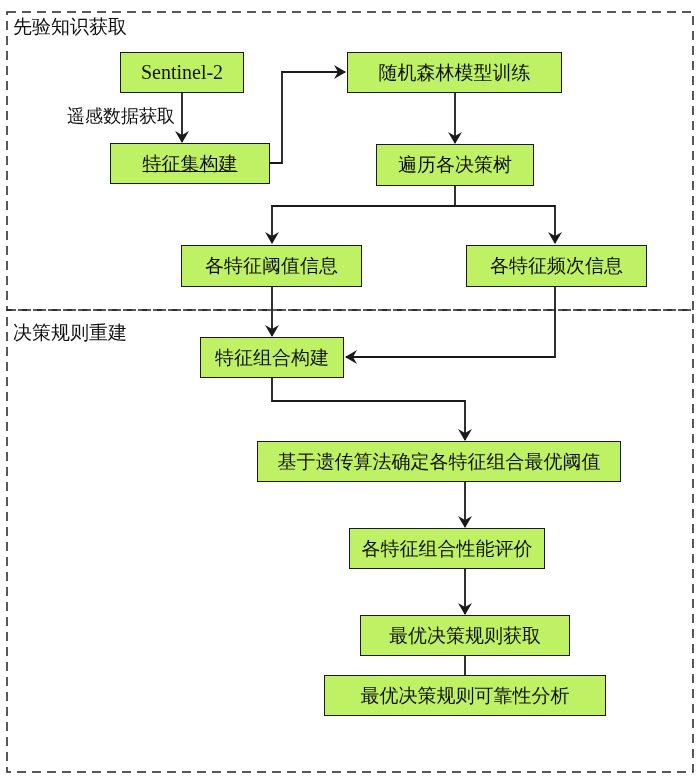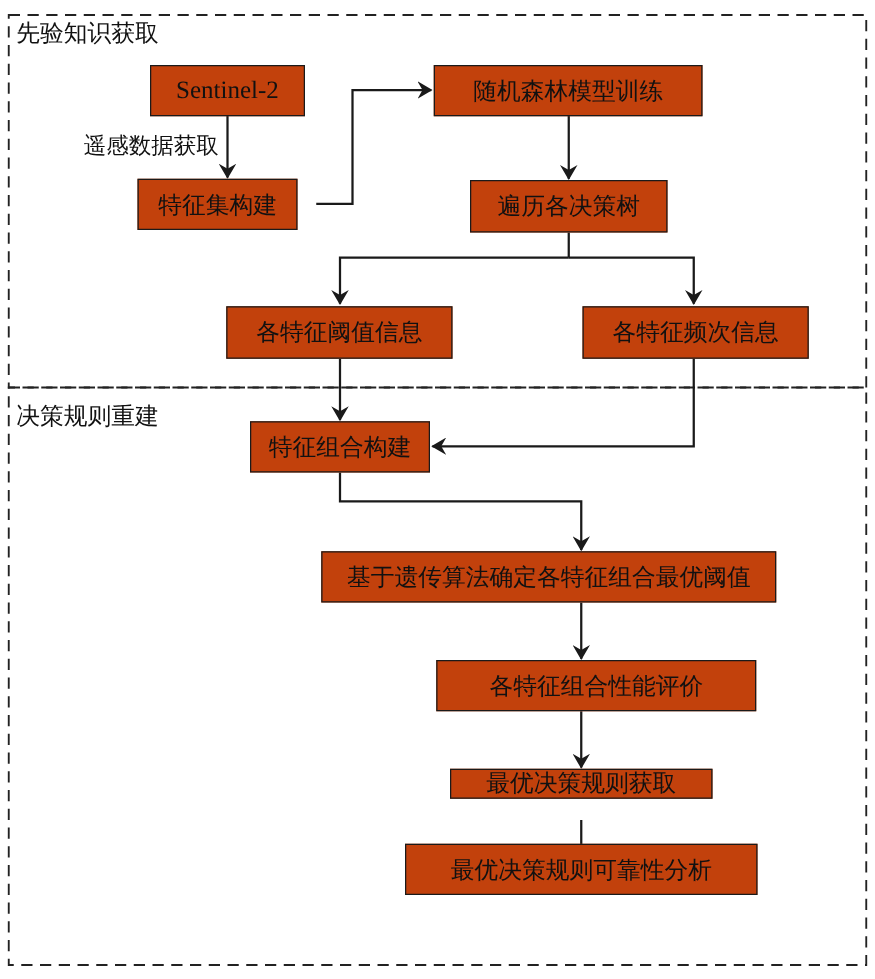--- a/index.html
+++ b/index.html
@@ -1,20 +1,20 @@
 <!DOCTYPE html>
 <html><head>
 <meta charset="utf-8">
 <style>
   html, body { margin: 0; padding: 0; background: #ffffff; }
   body { width: 700px; height: 783px; position: relative; overflow: hidden;
          font-family: "DejaVu Serif", "Liberation Serif", serif; color: #111; }
   svg { position: absolute; left: 0; top: 0; }
   .box { position: absolute; box-sizing: border-box; border: 1.5px solid #1a1a1a;
-         background: #c2410c; display: flex; align-items: center; justify-content: center;
+         background: #bef264; display: flex; align-items: center; justify-content: center;
          font-size: 19px; white-space: nowrap; text-align: center; }
   .box.latin { font-family: "Liberation Serif", serif; font-size: 20px; }
   .section-label { position: absolute; font-size: 19px; white-space: nowrap; }
   .edge-label { position: absolute; font-size: 18px; white-space: nowrap; }
 </style>
 </head>
 <body>
 
 <svg width="700" height="783">
   <defs>
@@ -51,22 +51,22 @@
     <line x1="465" y1="656" x2="465" y2="702" marker-end="url(#arrow)"></line>
   </g>
 </svg>
 
 <div class="section-label" style="left:13px; top:14px;">先验知识获取</div>
 <div class="section-label" style="left:13px; top:320px;">决策规则重建</div>
 
 <div class="edge-label" style="left:30px; top:104px;margin-left:37px;">遥感数据获取</div>
 
 <div class="box latin" style="left:120px; top:52px; width:124px; height:41px;">Sentinel-2</div>
-<div class="box" style="left:110px; top:143px; width:128px; height:41px;">特征集构建</div>
+<div class="box" style="left:110px; top:143px; width:160px; height:41px;text-decoration:underline;">特征集构建</div>
 <div class="box" style="left:347px; top:52px; width:215px; height:41px;">随机森林模型训练</div>
 <div class="box" style="left:376px; top:144px; width:158px; height:42px;">遍历各决策树</div>
 <div class="box" style="left:181px; top:245px; width:181px; height:42px;">各特征阈值信息</div>
 <div class="box" style="left:466px; top:245px; width:181px; height:42px;">各特征频次信息</div>
 <div class="box" style="left:200px; top:337px; width:144px; height:41px;">特征组合构建</div>
 <div class="box" style="left:257px; top:441px; width:364px; height:41px;">基于遗传算法确定各特征组合最优阈值</div>
-<div class="box" style="left:349px; top:528px; width:256px; height:41px;">各特征组合性能评价</div>
-<div class="box" style="left:360px; top:615px; width:210px; height:24px;">最优决策规则获取</div>
+<div class="box" style="left:349px; top:528px; width:196px; height:41px;">各特征组合性能评价</div>
+<div class="box" style="left:360px; top:615px; width:210px; height:41px;">最优决策规则获取</div>
 <div class="box" style="left:324px; top:675px; width:282px; height:41px;">最优决策规则可靠性分析</div>
 
 </body></html>

